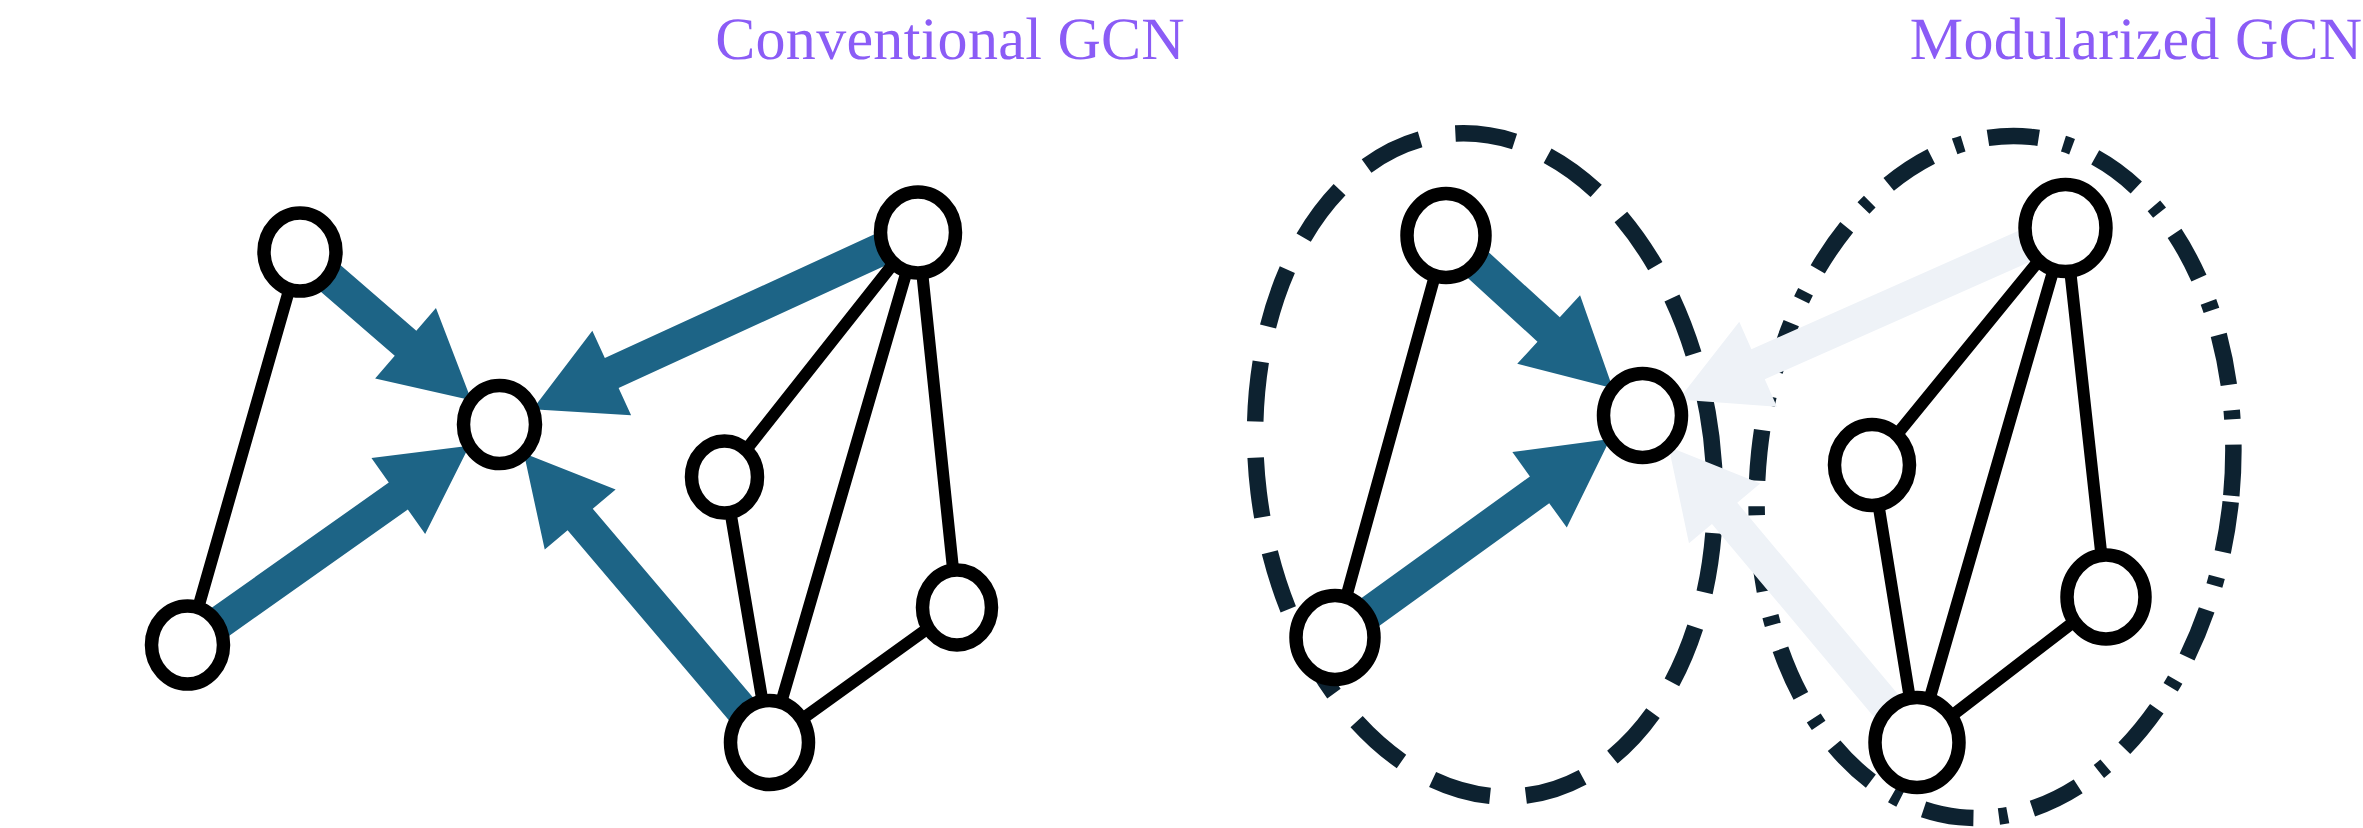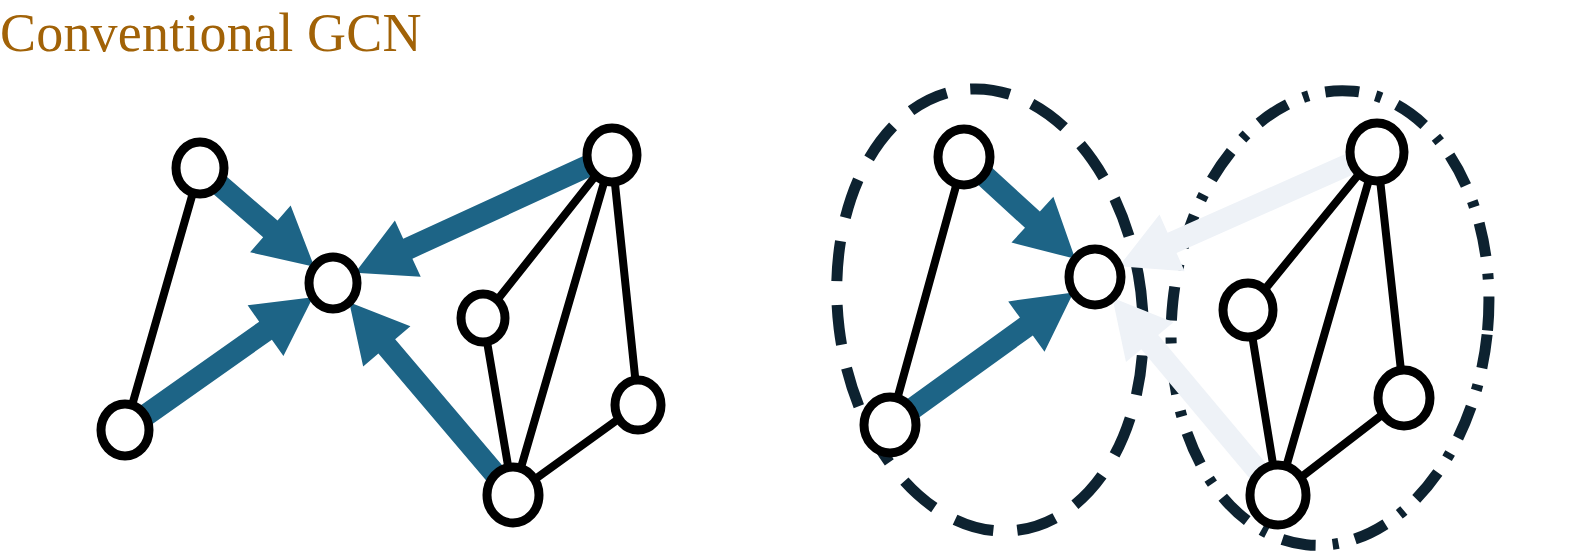--- a/index.html
+++ b/index.html
@@ -16,24 +16,24 @@
   #figure {
     position: relative;
     width: 1575px;
     height: 552px;
     background: #ffffff;
   }
   .panel-title {
     position: absolute;
     top: 2px;
     font-family: "Liberation Serif", "DejaVu Serif", serif;
-    font-size: 54px;
+    font-size: 40px;
     font-weight: 400;
-    color: #a16207;
-    text-align: left;
+    color: #8b5cf6;
+    text-align: right;
     white-space: nowrap;
     letter-spacing: 0.2px;
   }
   #title-left  { left: 0px;   width: 790px; }
   #title-right { left: 790px; width: 785px; }
   svg.canvas {
     position: absolute;
     left: 0;
     top: 0;
     width: 1575px;
@@ -56,20 +56,21 @@
     stroke-width: 11;
   }
 </style>
 </head>
 <body>
 
 <div id="figure">
 
   <div class="panel-title" id="title-left">Conventional GCN</div>
 
+  <div class="panel-title" id="title-right">Modularized GCN</div>
 
   <svg class="canvas" id="diagram-canvas" viewBox="0 0 1575 552">
     <g id="layer-modules">
         <ellipse cx="990" cy="310" rx="152" ry="222" transform="rotate(-7 990 310)" fill="none" stroke="#0d2230" stroke-width="11" stroke-dasharray="40 24" stroke-linecap="butt" class="module-ellipse"></ellipse>
         <ellipse cx="1330" cy="318" rx="158" ry="228" transform="rotate(6 1330 318)" fill="none" stroke="#0d2230" stroke-width="11" stroke-dasharray="34 17 6 17" stroke-linecap="butt" class="module-ellipse"></ellipse>
       </g>
     <g id="layer-arrows">
         <polygon points="211.56,192.54 263.17,237.17 250.09,252.29 314.24,266.78 290.64,205.40 277.56,220.52 225.95,175.90" fill="#1d6486" stroke="none"></polygon>
         <polygon points="151.45,424.78 271.88,339.66 283.43,356.00 312.90,297.21 247.64,305.36 259.19,321.70 138.75,406.81" fill="#1d6486" stroke="none"></polygon>
         <polygon points="584.40,155.56 403.23,238.68 394.89,220.50 355.10,272.86 420.74,276.85 412.40,258.67 593.58,175.55" fill="#1d6486" stroke="none"></polygon>

